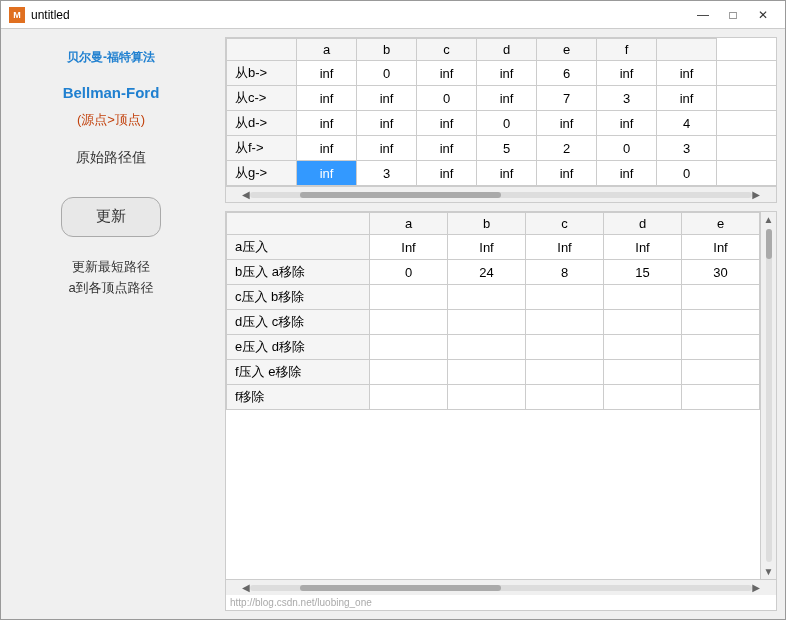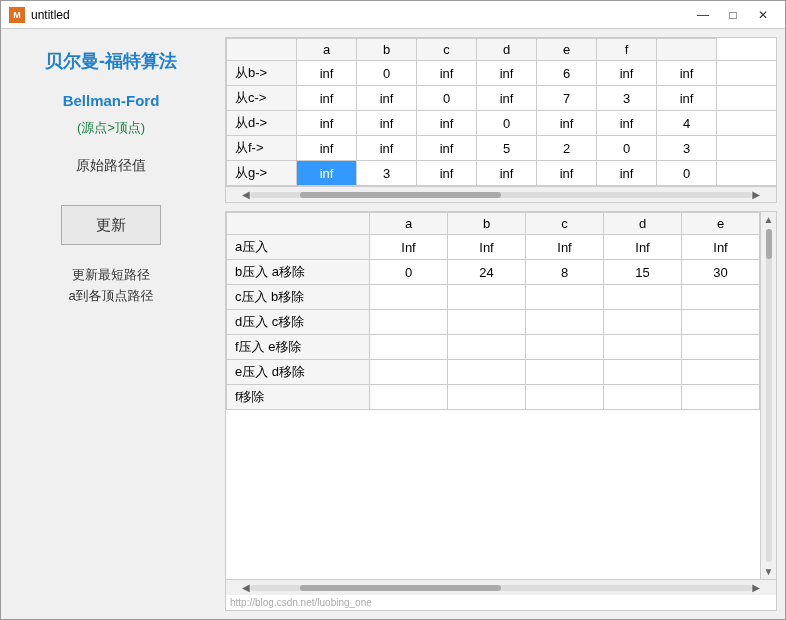--- a/index.html
+++ b/index.html
@@ -70,49 +70,49 @@
       width: 220px;
       flex-shrink: 0;
       display: flex;
       flex-direction: column;
       align-items: center;
       padding: 20px 10px;
       gap: 10px;
     }
     .sidebar-title-cn {
       color: #2080d0;
-      font-size: 18px;
+      font-size: 12px;
       font-weight: bold;
       text-align: center;
       line-height: 1.4;
     }
     .sidebar-title-en {
       color: #2080d0;
       font-size: 15px;
       font-weight: bold;
       text-align: center;
       margin-top: 8px;
     }
     .sidebar-subtitle {
-      color: #15803d;
+      color: #c2410c;
       font-size: 13px;
       text-align: center;
     }
     .sidebar-label {
       color: #333;
       font-size: 14px;
       text-align: center;
       margin-top: 10px;
     }
     .update-btn {
       width: 100px;
       height: 40px;
       background: #e8e8e8;
       border: 1px solid #aaa;
-      border-radius: 0;
+      border-radius: 12px;
       font-size: 15px;
       color: #333;
       cursor: pointer;
       margin-top: 20px;
     }
     .sidebar-label2 {
       color: #333;
       font-size: 13px;
       text-align: center;
       margin-top: 10px;
@@ -404,29 +404,29 @@
                   </tr>
                   <tr>
                     <td class="row-header" style="min-width: 110px;">d压入 c移除</td>
                     <td></td>
                     <td></td>
                     <td></td>
                     <td></td>
                     <td></td>
                   </tr>
                   <tr>
+                    <td class="row-header" style="min-width: 110px;">e压入 d移除</td>
+                    <td></td>
+                    <td></td>
+                    <td></td>
+                    <td></td>
+                    <td></td>
+                  </tr>
+                  <tr>
                     <td class="row-header" style="min-width: 110px;">f压入 e移除</td>
-                    <td></td>
-                    <td></td>
-                    <td></td>
-                    <td></td>
-                    <td></td>
-                  </tr>
-                  <tr>
-                    <td class="row-header" style="min-width: 110px;">e压入 d移除</td>
                     <td></td>
                     <td></td>
                     <td></td>
                     <td></td>
                     <td></td>
                   </tr>
                   <tr>
                     <td class="row-header" style="min-width: 110px;">f移除</td>
                     <td></td>
                     <td></td>

